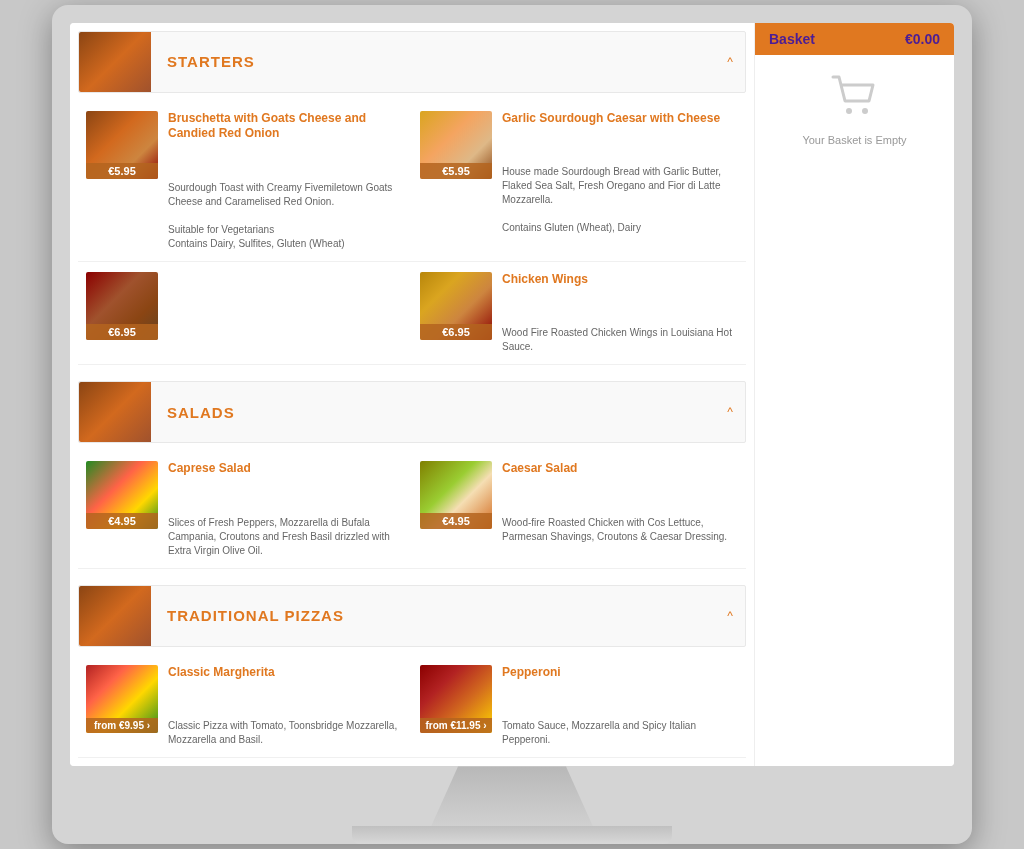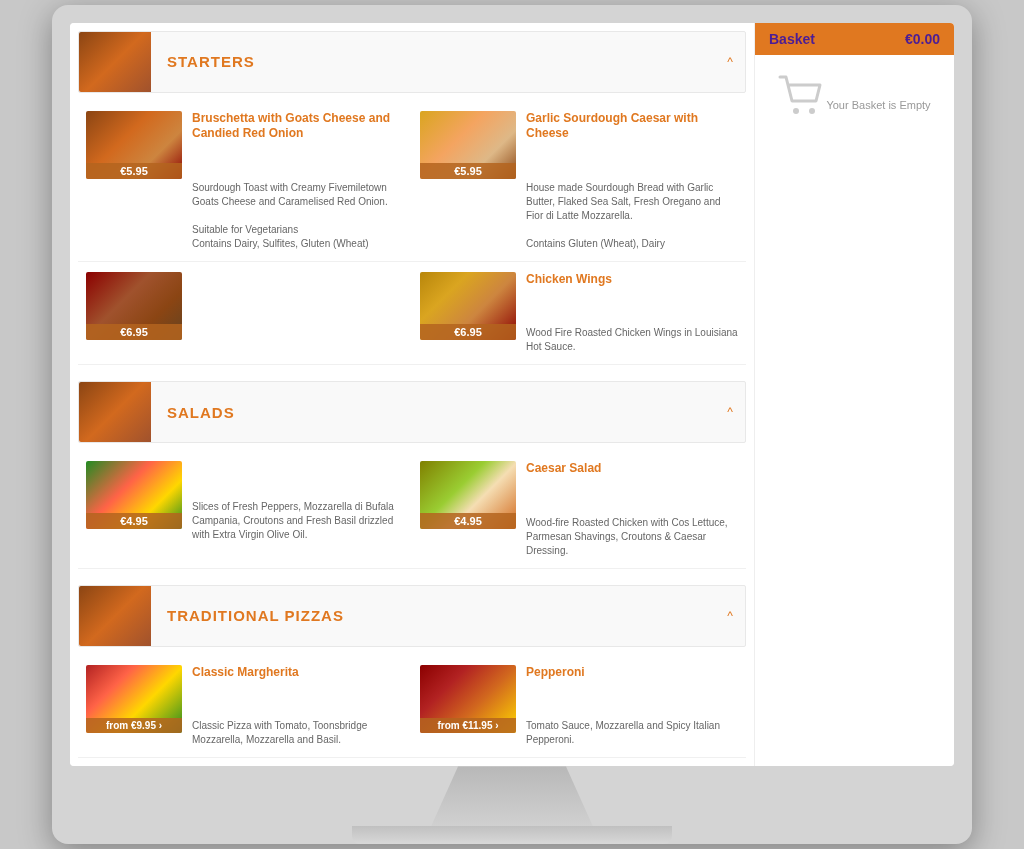--- a/index.html
+++ b/index.html
@@ -92,21 +92,21 @@
     .menu-item {
       display: flex;
       align-items: flex-start;
       padding: 10px 8px;
       border-bottom: 1px solid #f0f0f0;
       cursor: pointer;
     }
 
     .item-img-wrap {
       position: relative;
-      width: 96px;
+      width: 72px;
       height: 68px;
       flex-shrink: 0;
       margin-right: 10px;
     }
 
     .item-img-placeholder {
       width: 72px;
       height: 68px;
       background: #b87040;
       border-radius: 2px;
@@ -169,21 +169,21 @@
     }
 
     .basket-total {
       font-size: 14px;
       font-weight: bold;
     }
 
     .basket-body {
       padding: 20px;
       display: flex;
-      flex-direction: row;
+      flex-direction: column;
       align-items: center;
       justify-content: center;
       min-height: 100px;
     }
 
     .cart-icon {
       font-size: 36px;
       color: #ccc;
       margin-bottom: 8px;
     }
@@ -284,20 +284,21 @@
       </div>
 
       <div class="items-grid">
 
         <div class="menu-item">
           <div class="item-img-wrap">
             <div class="item-img-placeholder food-caprese food-img-inner"></div>
             <div class="item-price-badge">€4.95</div>
           </div>
           <div class="item-text">
+            <div class="item-name">Caprese Salad</div>
             <div class="item-desc">Slices of Fresh Peppers, Mozzarella di Bufala Campania, Croutons and Fresh Basil drizzled with Extra Virgin Olive Oil.</div>
           </div>
         </div>
 
         <div class="menu-item">
           <div class="item-img-wrap">
             <div class="item-img-placeholder food-caesar food-img-inner"></div>
             <div class="item-price-badge">€4.95</div>
           </div>
           <div class="item-text">

